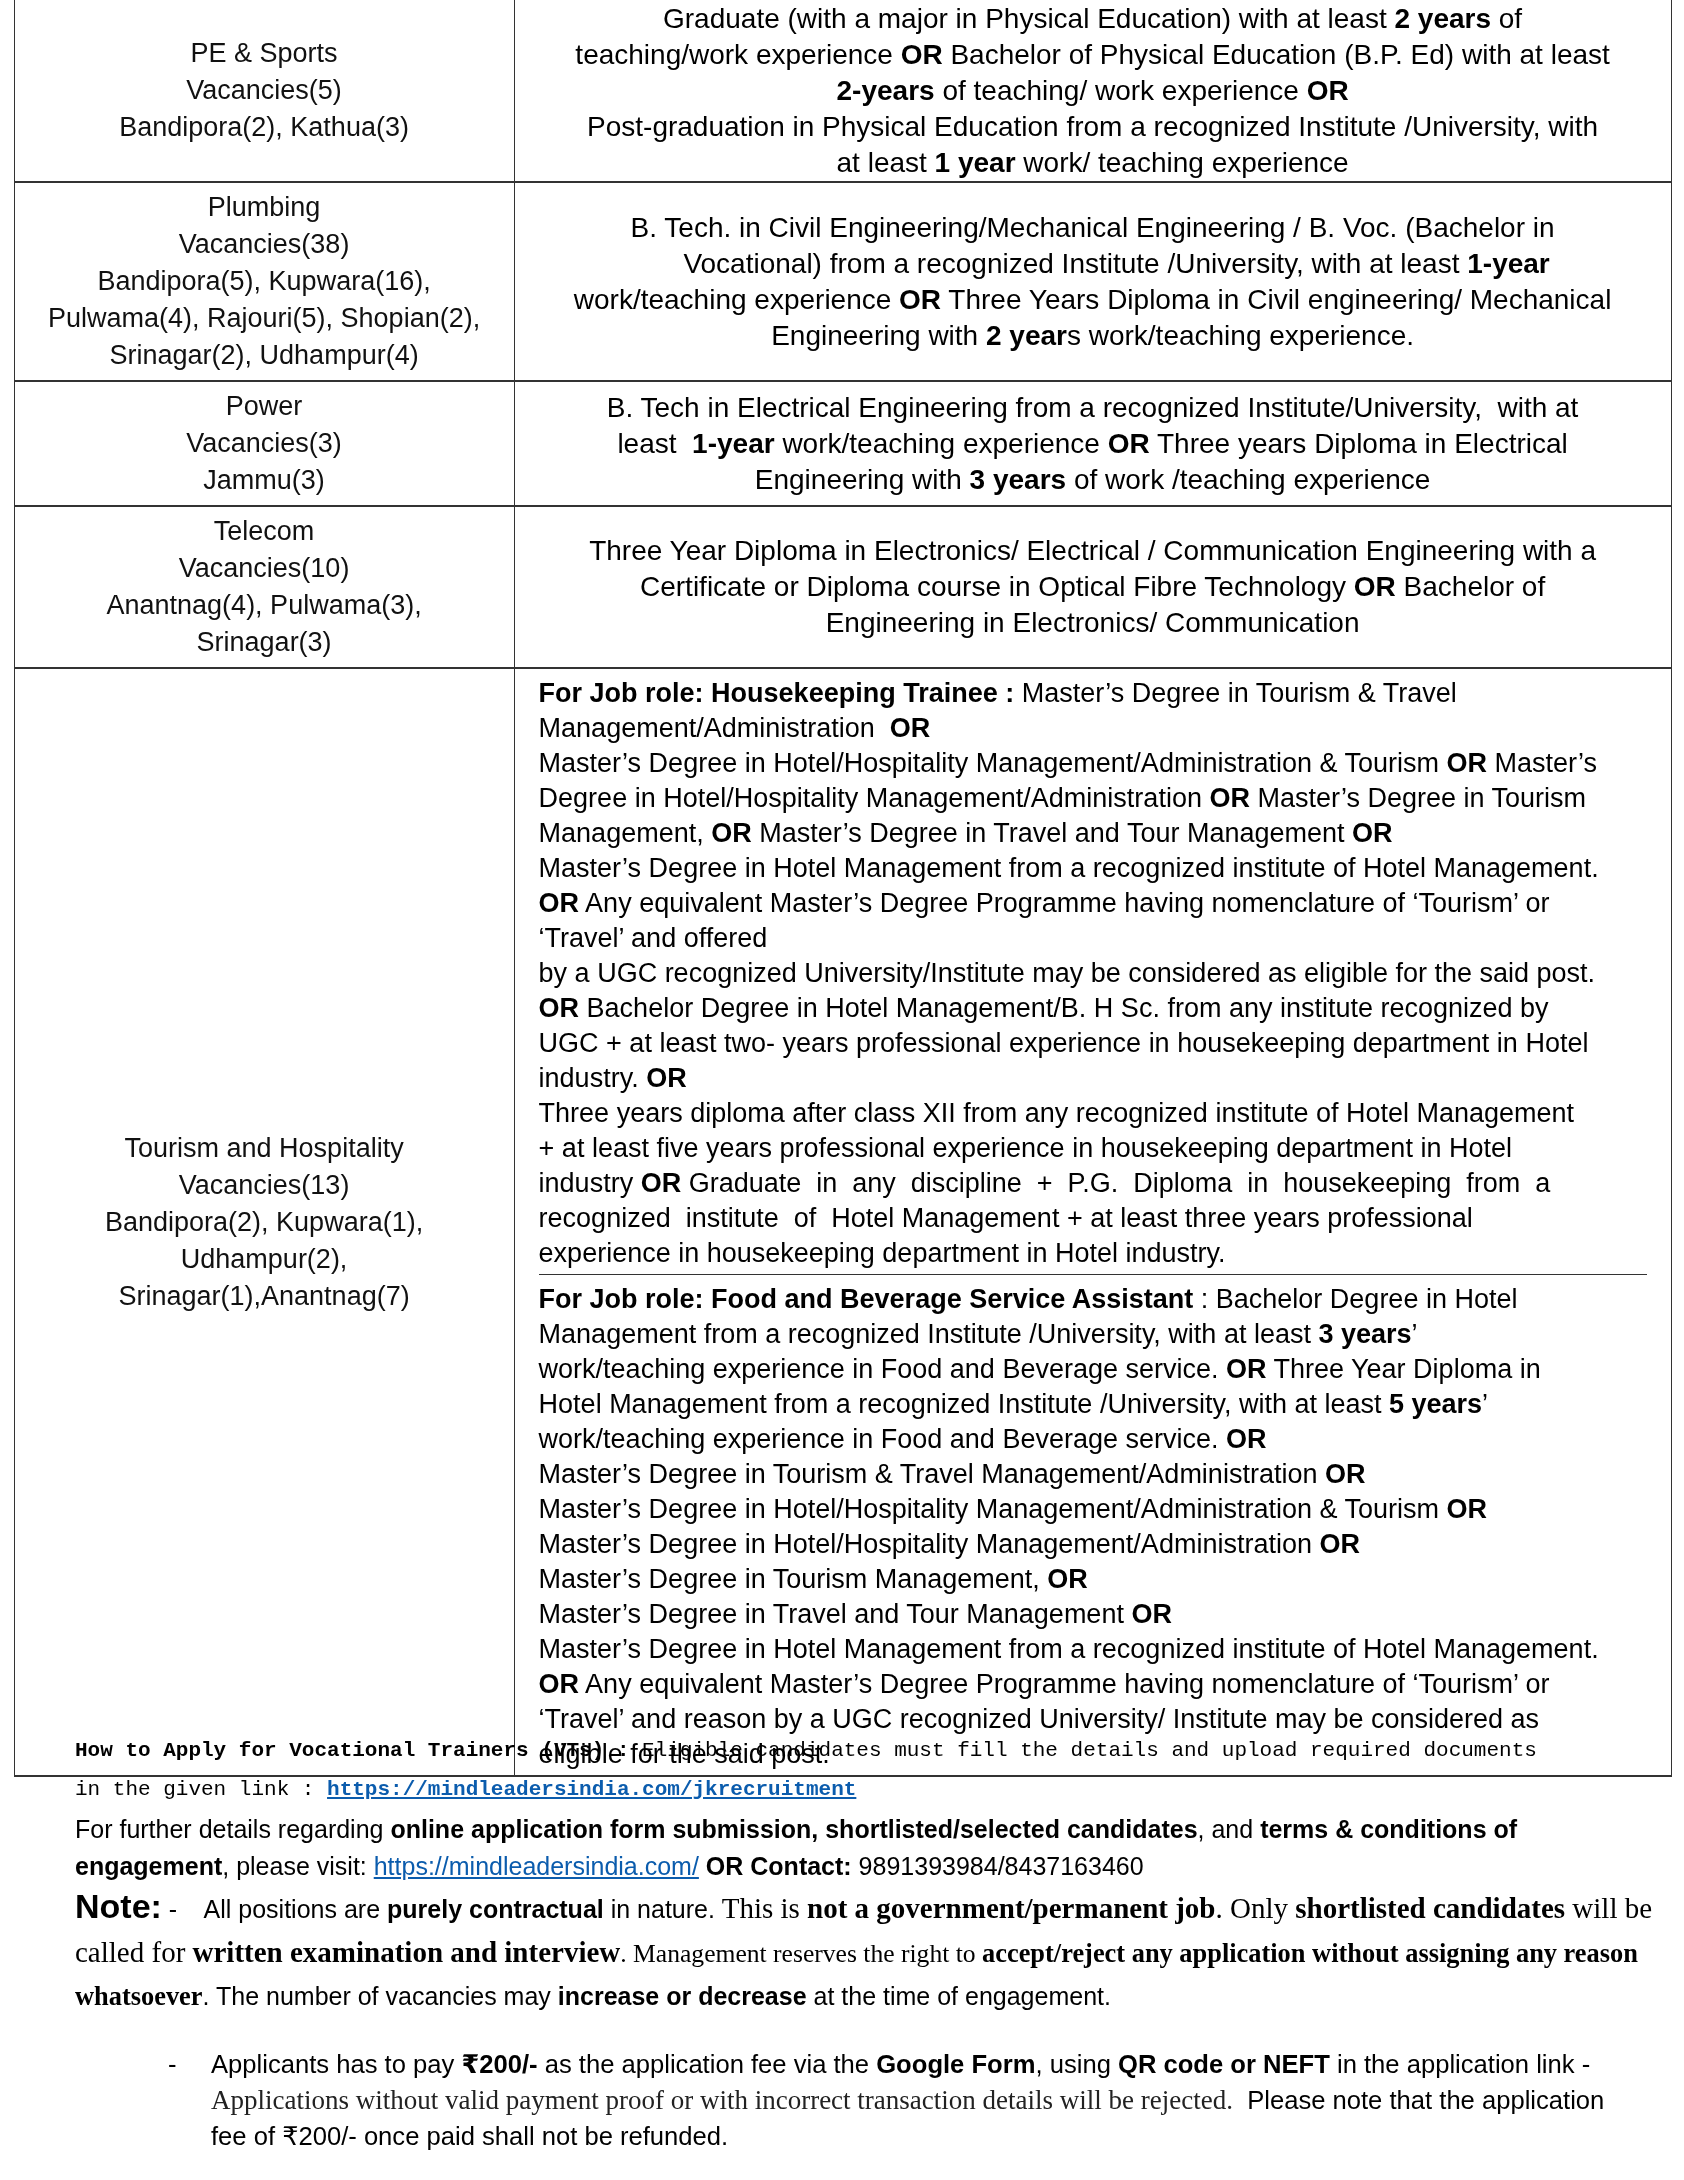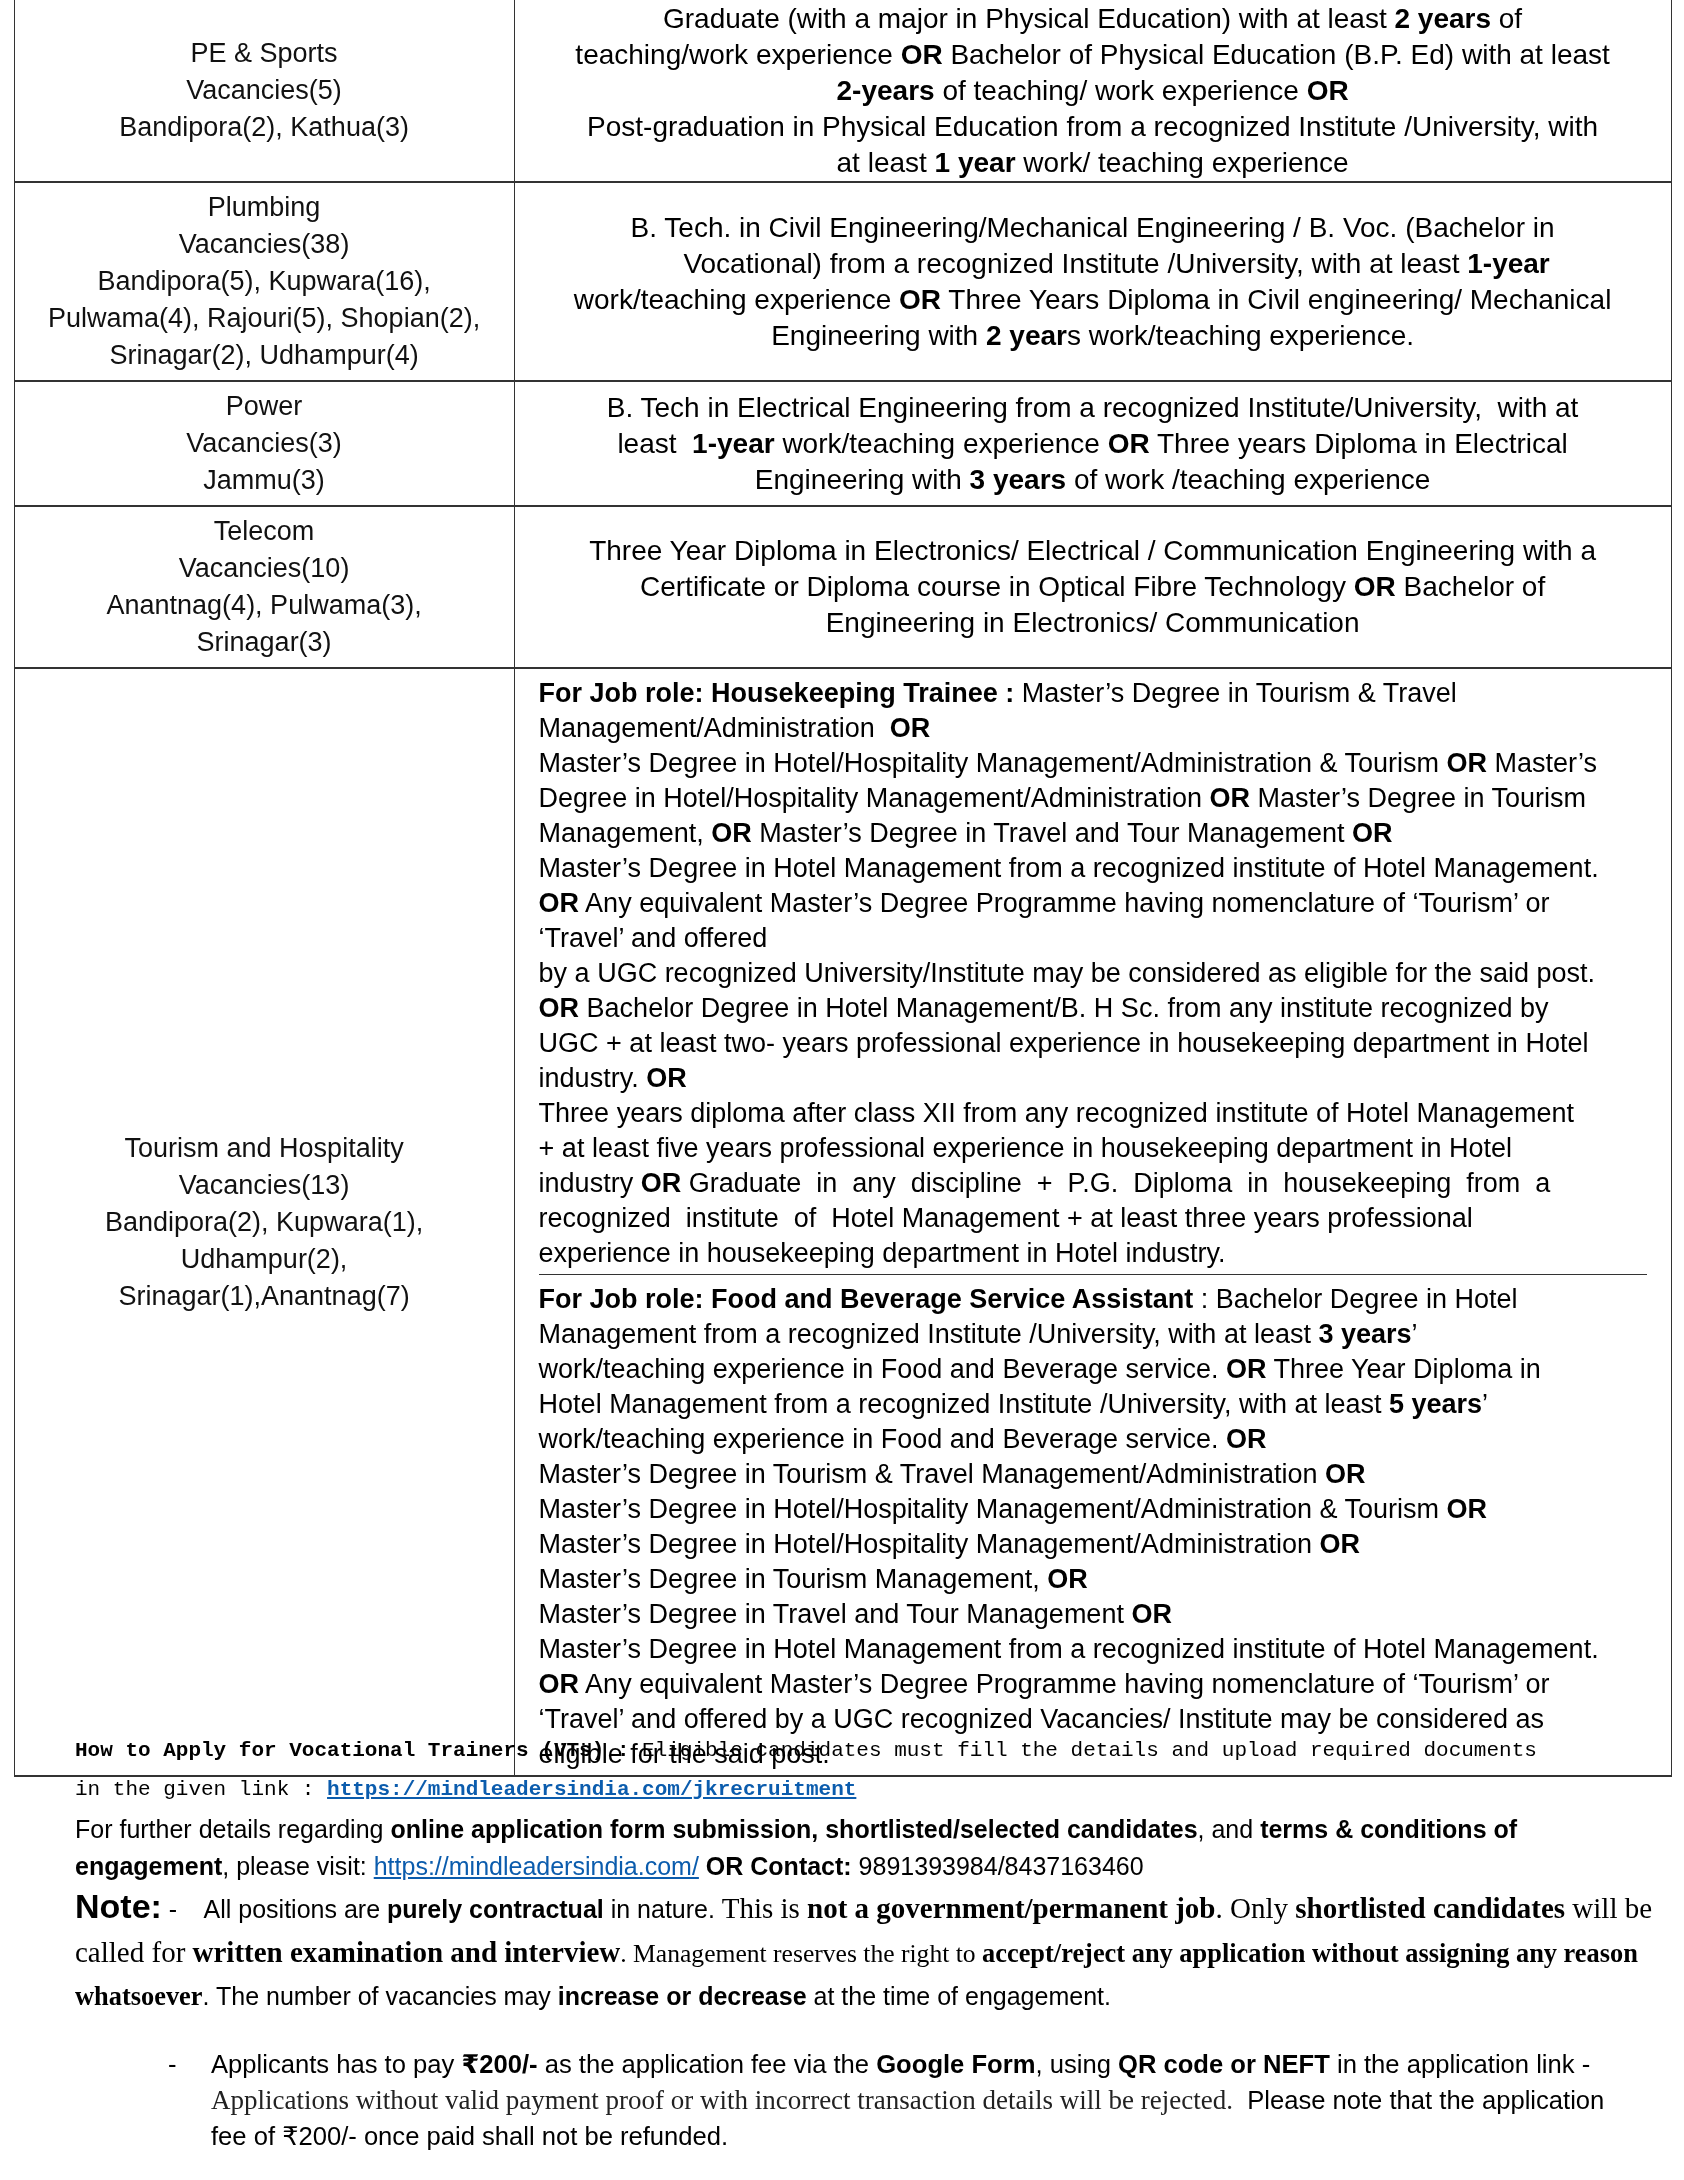--- a/index.html
+++ b/index.html
@@ -139,21 +139,21 @@
             <div><span style="white-space: pre-wrap;">work/teaching experience in Food and Beverage service. </span><b style="white-space: pre-wrap;">OR</b><span style="white-space: pre-wrap;"> Three Year Diploma in</span></div>
             <div><span style="white-space: pre-wrap;">Hotel Management from a recognized Institute /University, with at least </span><b style="white-space: pre-wrap;">5 years</b><span style="white-space: pre-wrap;">’</span></div>
             <div><span style="white-space: pre-wrap;">work/teaching experience in Food and Beverage service. </span><b style="white-space: pre-wrap;">OR</b></div>
             <div><span style="white-space: pre-wrap;">Master’s Degree in Tourism &amp; Travel Management/Administration </span><b style="white-space: pre-wrap;">OR</b></div>
             <div><span style="white-space: pre-wrap;">Master’s Degree in Hotel/Hospitality Management/Administration &amp; Tourism </span><b style="white-space: pre-wrap;">OR</b></div>
             <div><span style="white-space: pre-wrap;">Master’s Degree in Hotel/Hospitality Management/Administration </span><b style="white-space: pre-wrap;">OR</b></div>
             <div><span style="white-space: pre-wrap;">Master’s Degree in Tourism Management, </span><b style="white-space: pre-wrap;">OR</b></div>
             <div><span style="white-space: pre-wrap;">Master’s Degree in Travel and Tour Management </span><b style="white-space: pre-wrap;">OR</b></div>
             <div><span style="white-space: pre-wrap;">Master’s Degree in Hotel Management from a recognized institute of Hotel Management.</span></div>
             <div><b style="white-space: pre-wrap;">OR</b><span style="white-space: pre-wrap;"> Any equivalent Master’s Degree Programme having nomenclature of ‘Tourism’ or</span></div>
-            <div><span style="white-space: pre-wrap;">‘Travel’ and offered by a UGC recognized Vacancies/ Institute may be considered as</span></div>
+            <div><span style="white-space: pre-wrap;">‘Travel’ and reason by a UGC recognized University/ Institute may be considered as</span></div>
             <div><span style="white-space: pre-wrap;">eligible for the said post.</span></div>
           </div>
         </td>
       </tr>
     </tbody>
 </table>
 
 <div class="apply">
   <div class="l1">
     <b>How to Apply for Vocational Trainers (VTs) :</b><span> Eligible candidates must fill the details and upload required documents</span><br>

